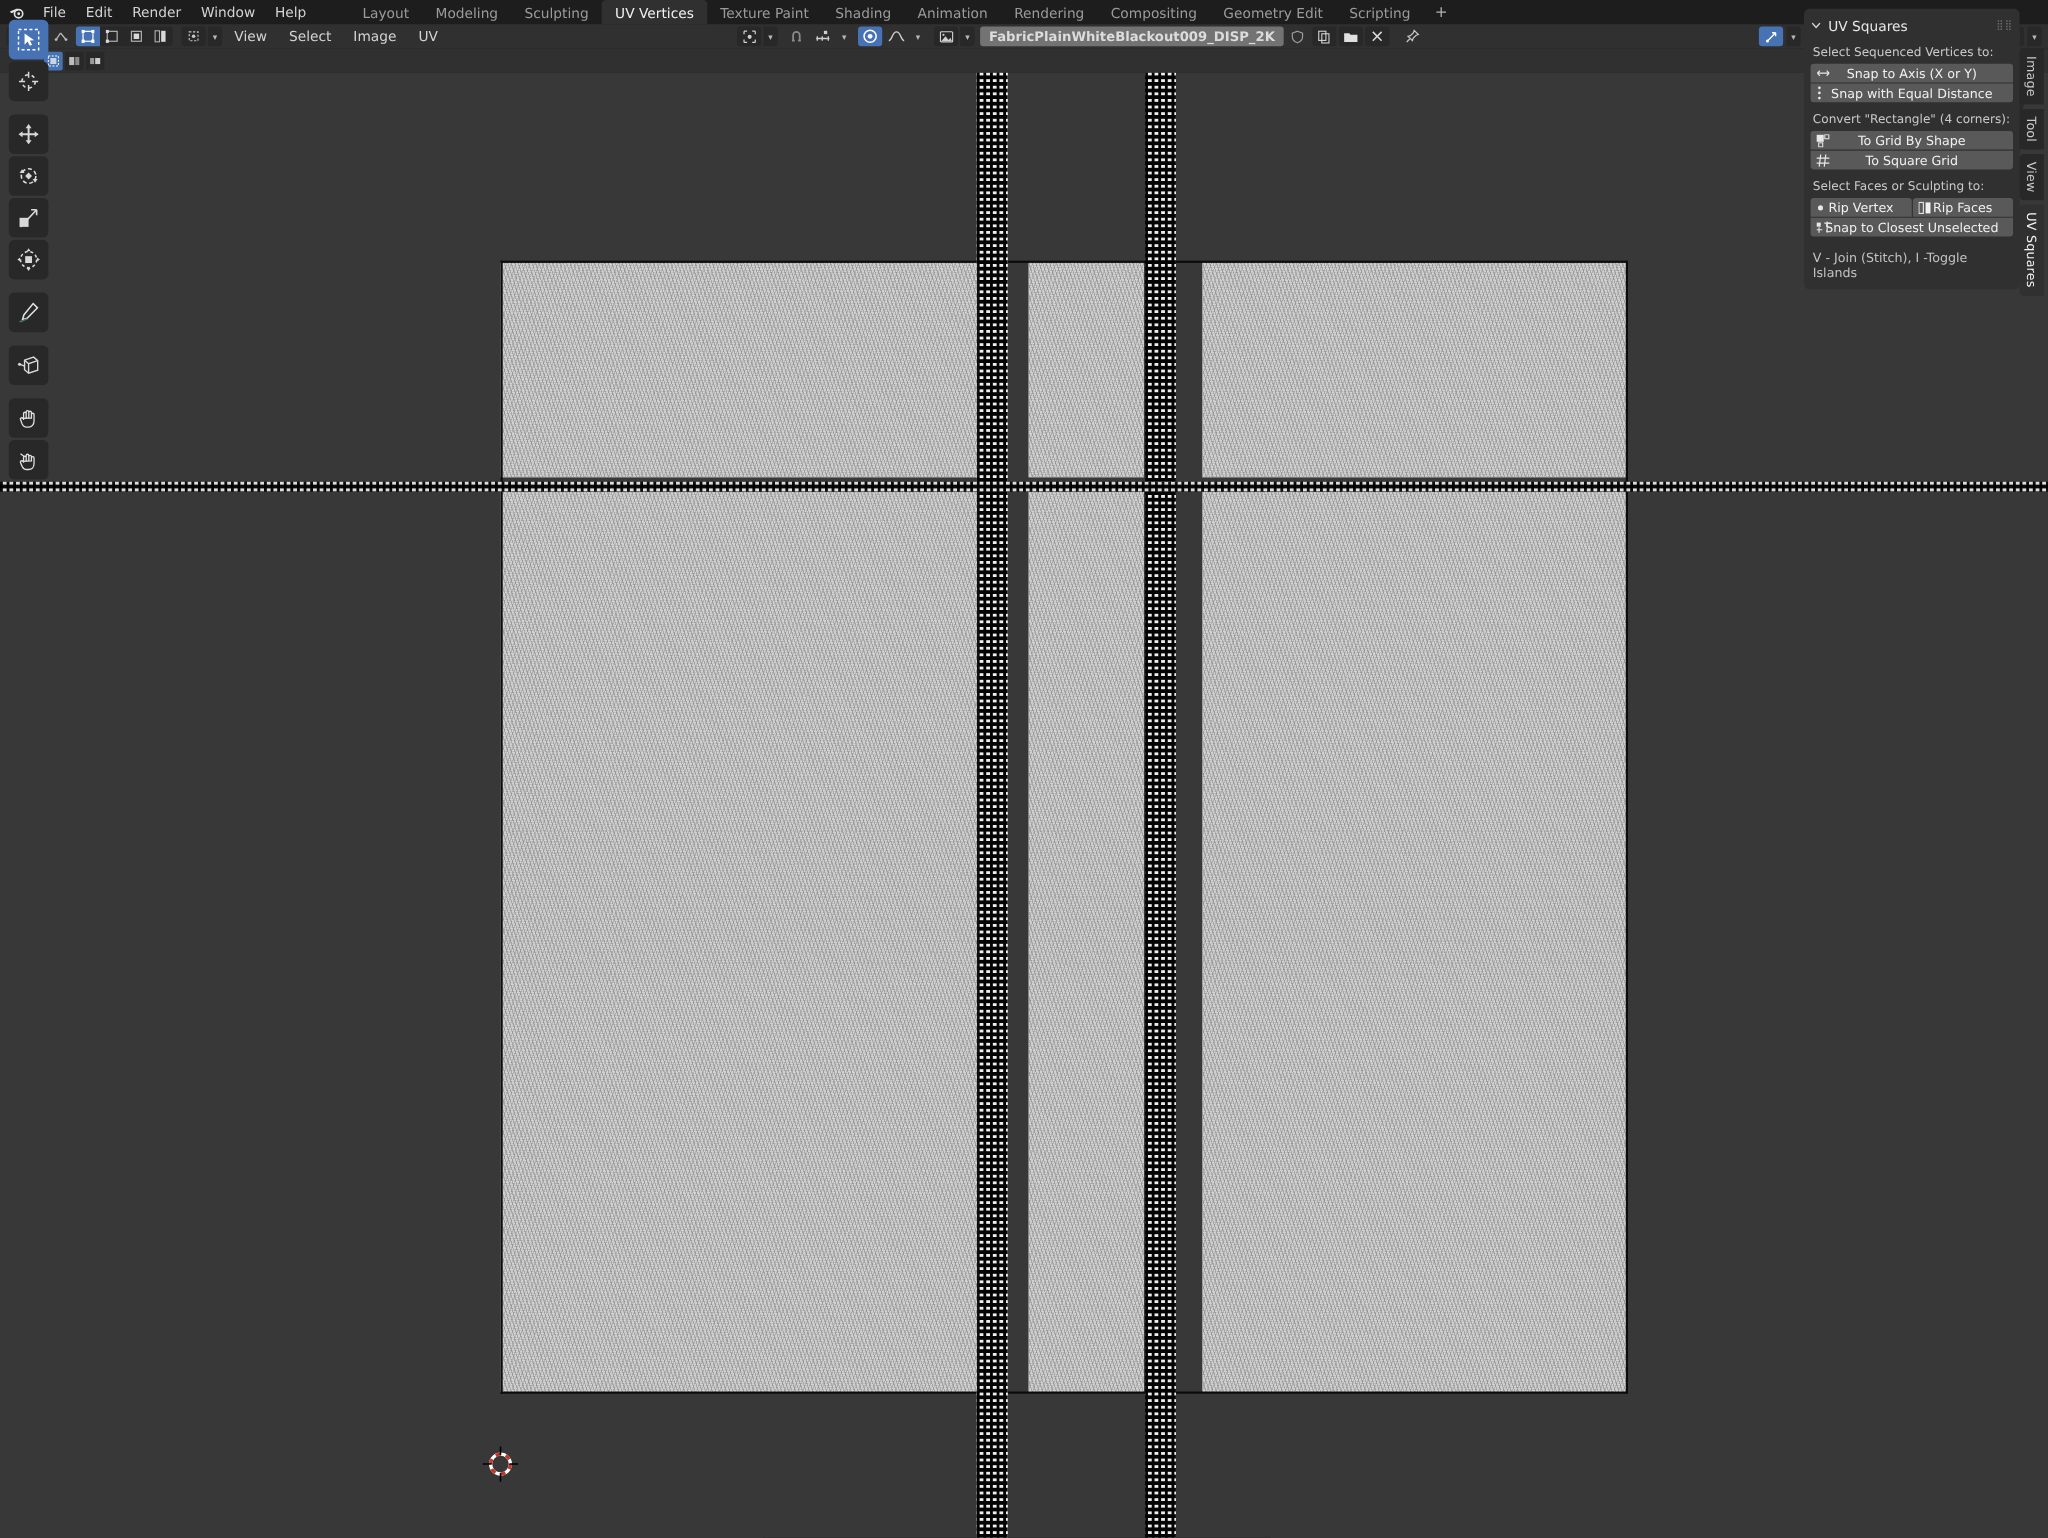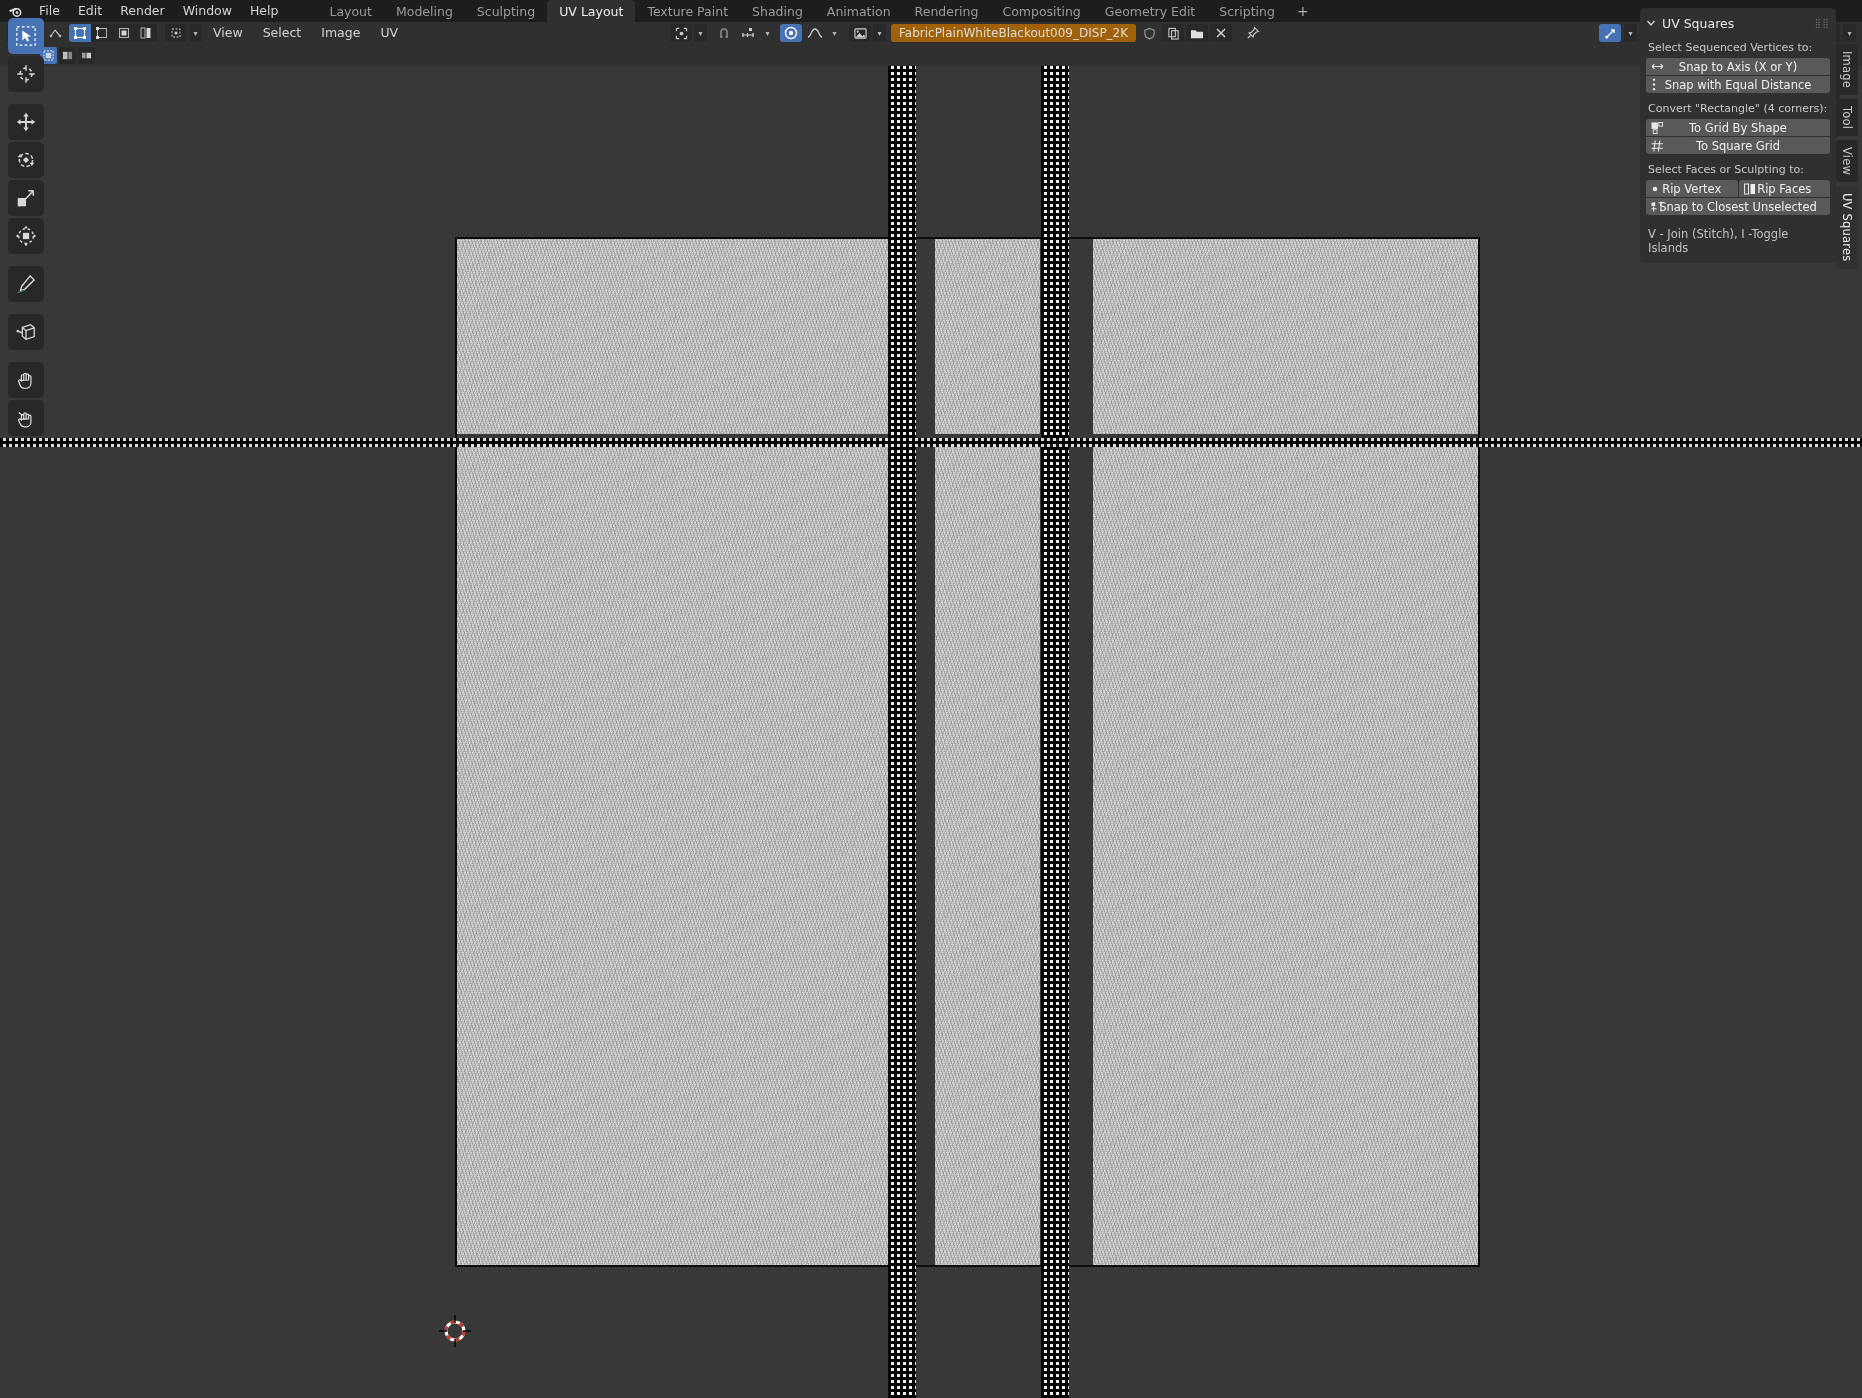--- a/index.html
+++ b/index.html
@@ -25,22 +25,22 @@
   .hdr-right{ position:absolute; right:6px; display:flex; align-items:center; gap:3px;}
   .ibtn{ height:18px; min-width:22px; background:#282828; border-radius:3px;
     display:flex; align-items:center; justify-content:center; color:#d0d0d0; font-size:11px; padding:0 3px;}
   .ibtn.flat{ background:transparent; }
   .ibtn.on{ background:#4772b3; color:#fff; }
   .ibtn.blue{ background:#4772b3; }
   .caret{ width:13px; height:18px; display:flex; align-items:center; justify-content:center;
      color:#b8b8b8; font-size:8px; background:#282828; border-radius:0 3px 3px 0;}
   .caret.flat{ background:transparent;}
   .menu-txt{ font-size:12.5px; color:#d3d3d3; padding:0 9px; line-height:22px;}
-  .imgfield{ height:18px; background:#a16207; border-radius:3px; display:flex; align-items:center;
-     padding:0 8px; font-size:12px; color:#dcdcdc; }
+  .imgfield{ height:18px; background:#737373; border-radius:3px; display:flex; align-items:center;
+     padding:0 8px; font-size:12px; color:#dcdcdc;font-weight:bold; }
   .uvfield{ height:18px; width:120px; background:#232323; border-radius:3px; display:flex;
      align-items:center; padding:0 8px; font-size:12px; color:#dcdcdc; }
   .seg{ display:flex; }
   .seg .ibtn{ border-radius:0; }
   .seg .ibtn:first-child{ border-radius:3px 0 0 3px;}
   .seg .ibtn:last-child{ border-radius:0 3px 3px 0;}
 
   
   .header3{ position:absolute; left:0; top:44px; width:1862px; height:22px; background:#303030;
     display:flex; align-items:center; padding-left:40px; gap:2px;}
@@ -130,21 +130,21 @@
   <div class="menu-item">File</div>
   <div class="menu-item">Edit</div>
   <div class="menu-item">Render</div>
   <div class="menu-item">Window</div>
   <div class="menu-item">Help</div>
 
   <div class="ws-tabs">
     <div class="ws-tab">Layout</div>
     <div class="ws-tab">Modeling</div>
     <div class="ws-tab">Sculpting</div>
-    <div class="ws-tab active">UV Layout</div>
+    <div class="ws-tab active">UV Vertices</div>
     <div class="ws-tab">Texture Paint</div>
     <div class="ws-tab">Shading</div>
     <div class="ws-tab">Animation</div>
     <div class="ws-tab">Rendering</div>
     <div class="ws-tab">Compositing</div>
     <div class="ws-tab">Geometry Edit</div>
     <div class="ws-tab">Scripting</div>
     <div class="ws-plus">+</div>
   </div>
 </div>

